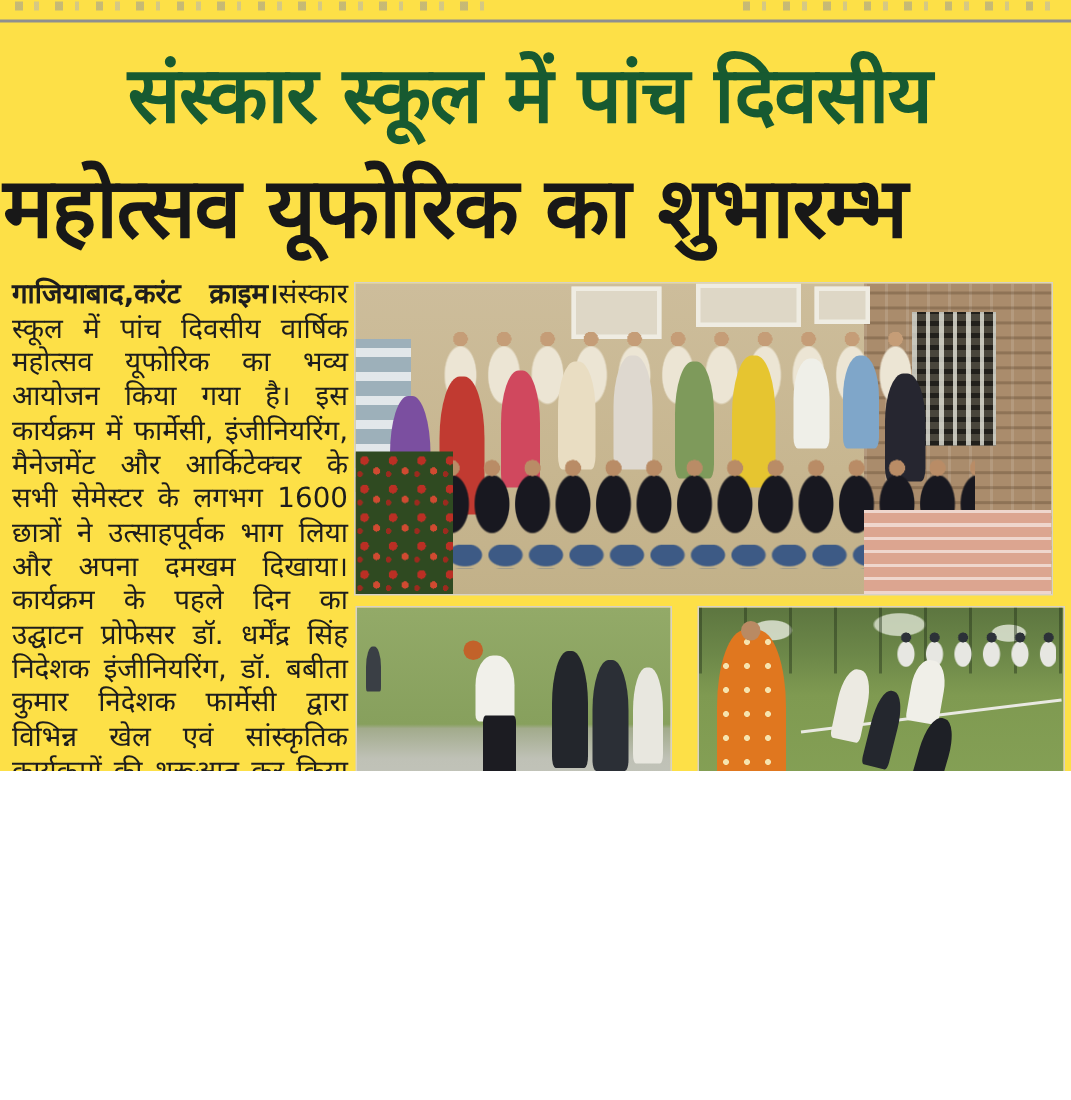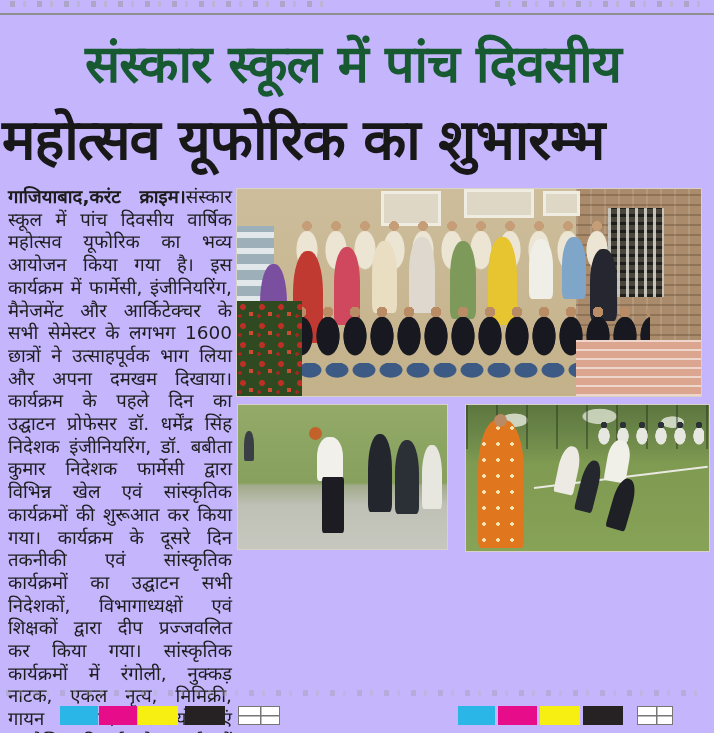--- a/index.html
+++ b/index.html
@@ -1,16 +1,16 @@
 <!DOCTYPE html>
 <html><head>
 <meta charset="utf-8">
 <style>
   html,body{margin:0;padding:0;background:#ffffff;}
-  .page{position:relative;width:714px;height:733px;background:#c4b5fd;overflow:hidden;
+  .page{position:relative;width:714px;height:514px;background:#fde047;overflow:hidden;
         font-family:"DejaVu Sans",sans-serif;}
   
   .remnant{position:absolute;height:6px;opacity:.55;
     background-image:repeating-linear-gradient(90deg,#9a9a9a 0 5px,transparent 5px 13px,#b5b5b5 13px 16px,transparent 16px 27px);}
   .remnant.top-a{left:10px;top:1px;width:320px;}
   .remnant.top-b{left:495px;top:1px;width:215px;}
   .remnant.bottom{left:6px;top:690px;width:700px;opacity:.35;}
   .rule-top{position:absolute;left:0;top:13px;width:714px;height:2px;background:#8f8f8f;}
   
   .headline1{position:absolute;left:28px;top:26px;width:650px;margin:0;text-align:center;

